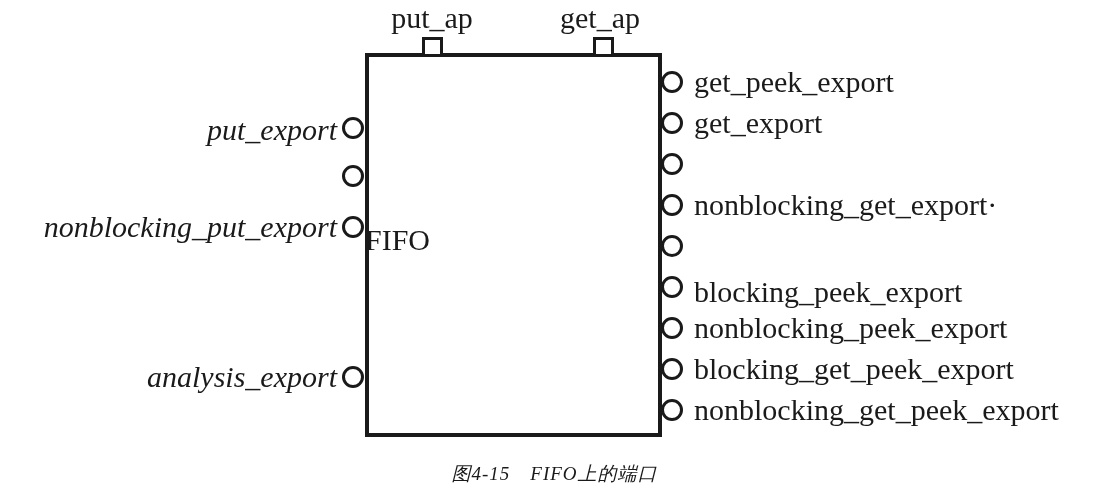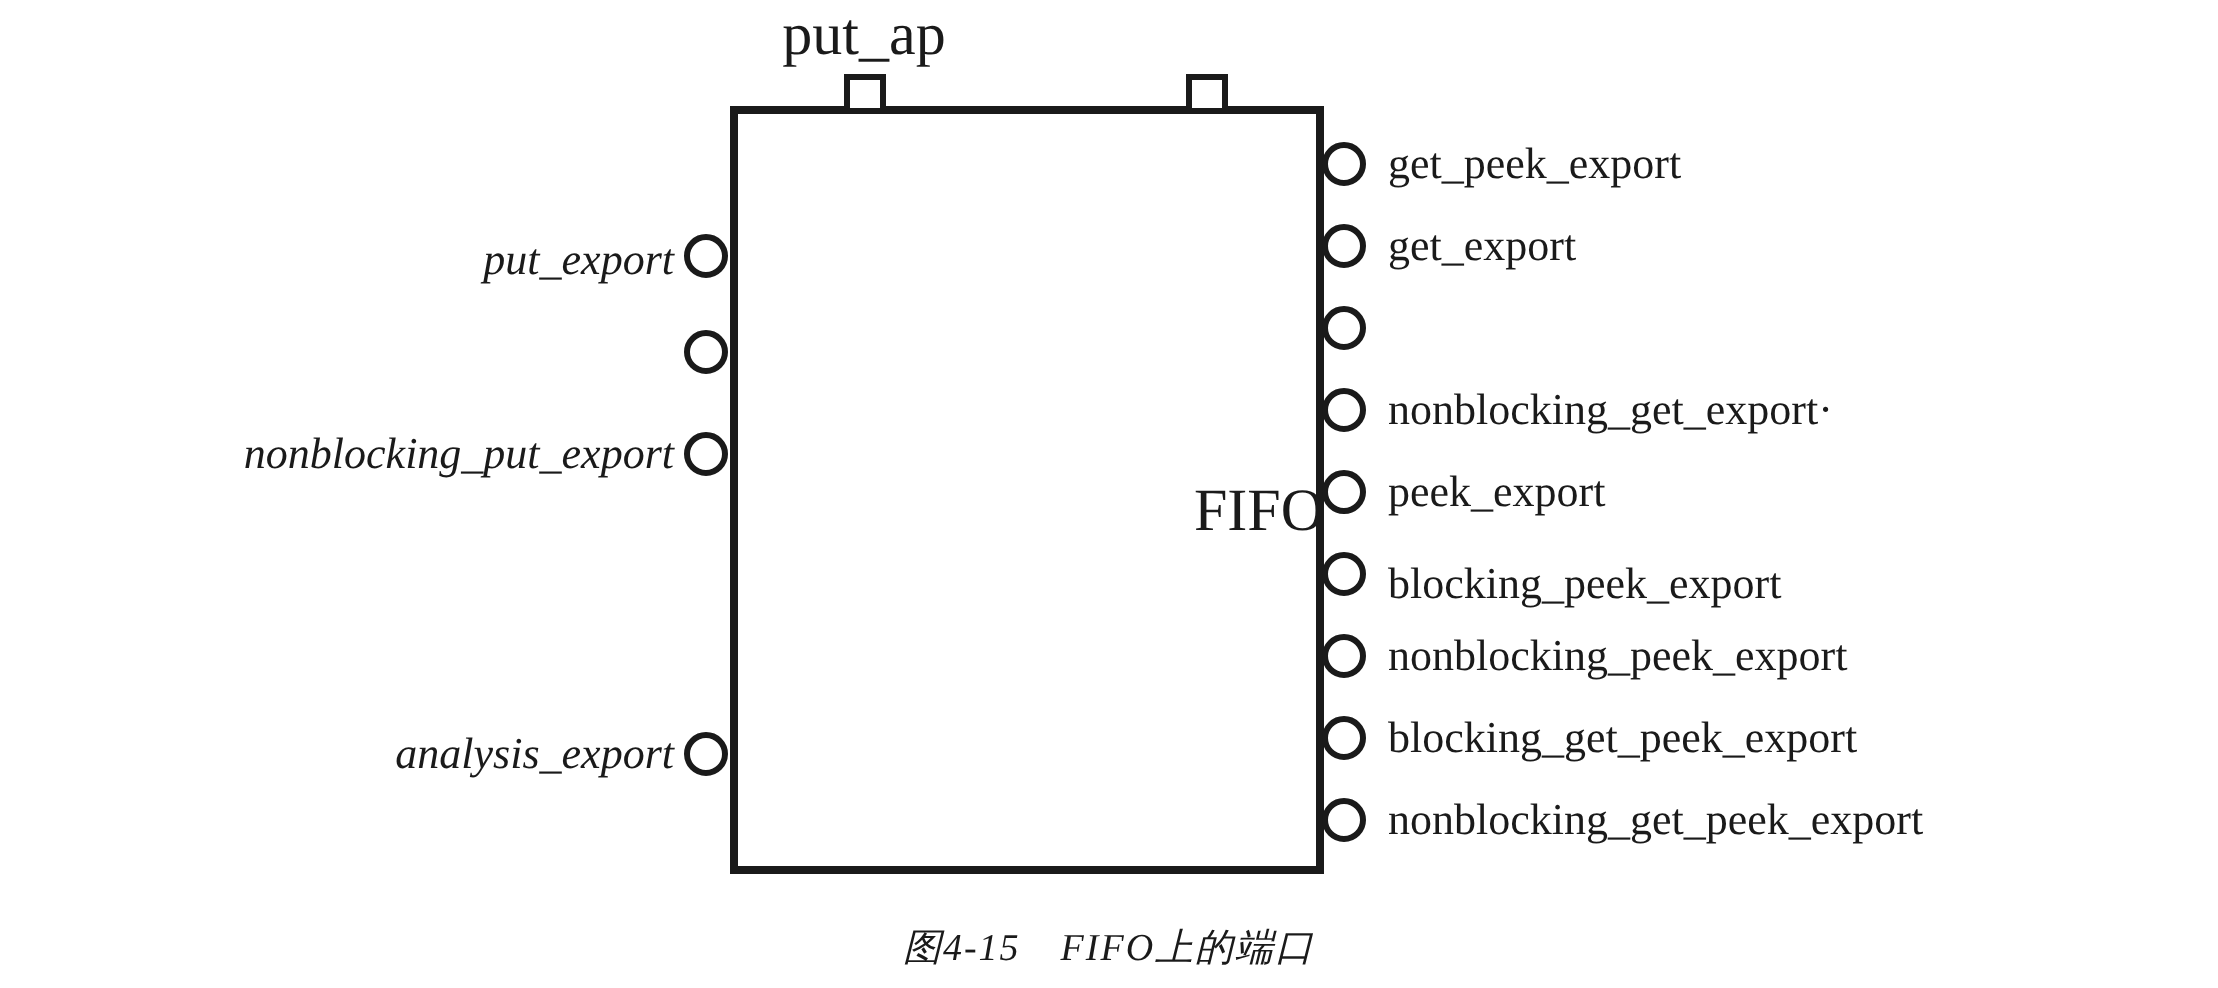--- a/index.html
+++ b/index.html
@@ -17,24 +17,23 @@
     position: absolute;
     left: 365px; top: 53px;
     width: 297px; height: 384px;
     border: 4px solid #1a1a1a;
     background: #ffffff;
   }
   .fifo-label {
     position: absolute;
     left: 365px; top: 222px;
     width: 297px;
-    text-align: right;
+    text-align: left;
     font-size: 30px;
     line-height: 36px;
-    margin-top: 16px;
   }
   .ap-square {
     position: absolute;
     top: 37px;
     width: 21px; height: 20px;
     border: 3px solid #1a1a1a;
     background: #ffffff;
     z-index: 2;
   }
   .ap-label {
@@ -51,21 +50,21 @@
     width: 22px; height: 22px;
     border: 3px solid #1a1a1a;
     border-radius: 50%;
     background: #ffffff;
     z-index: 2;
   }
   .left-circle  { left: 342px; }
   .right-circle { left: 661px; }
   .port-label {
     position: absolute;
-    font-size: 22px;
+    font-size: 30px;
     line-height: 36px;
     white-space: nowrap;
   }
   .left-label  { right: 772px; text-align: right; font-style: italic; }
   .right-label { left: 694px; }
   .caption {
     position: absolute;
     left: 0; top: 461px;
     width: 100%;
     text-align: center;
@@ -79,20 +78,21 @@
 
 <div class="canvas">
 
   <div class="fifo-box"></div>
   <div class="fifo-label">FIFO</div>
 
   <div class="ap-square" style="left:422px"></div>
   <div class="ap-label" style="left:432px">put_ap</div>
 
   <div class="ap-square" style="left:593px"></div>
+  <div class="ap-label" style="left:600px">get_ap</div>
 
   <div class="port-circle left-circle" style="top:117px"></div>
   <div class="port-label left-label" style="top:112px">put_export</div>
 
   <div class="port-circle left-circle" style="top:165px"></div>
 
   <div class="port-circle left-circle" style="top:216px"></div>
   <div class="port-label left-label" style="top:209px">nonblocking_put_export</div>
 
   <div class="port-circle left-circle" style="top:366px"></div>
@@ -103,21 +103,20 @@
 
   <div class="port-circle right-circle" style="top:112px"></div>
   <div class="port-label right-label" style="top:105px">get_export</div>
 
   <div class="port-circle right-circle" style="top:153px"></div>
 
   <div class="port-circle right-circle" style="top:194px"></div>
   <div class="port-label right-label" style="top:187px">nonblocking_get_export·</div>
 
   <div class="port-circle right-circle" style="top:235px"></div>
-  <div class="port-label right-label" style="top:228px">peek_export</div>
 
   <div class="port-circle right-circle" style="top:276px"></div>
   <div class="port-label right-label" style="top:274px">blocking_peek_export</div>
 
   <div class="port-circle right-circle" style="top:317px"></div>
   <div class="port-label right-label" style="top:310px">nonblocking_peek_export</div>
 
   <div class="port-circle right-circle" style="top:358px"></div>
   <div class="port-label right-label" style="top:351px">blocking_get_peek_export</div>
 

